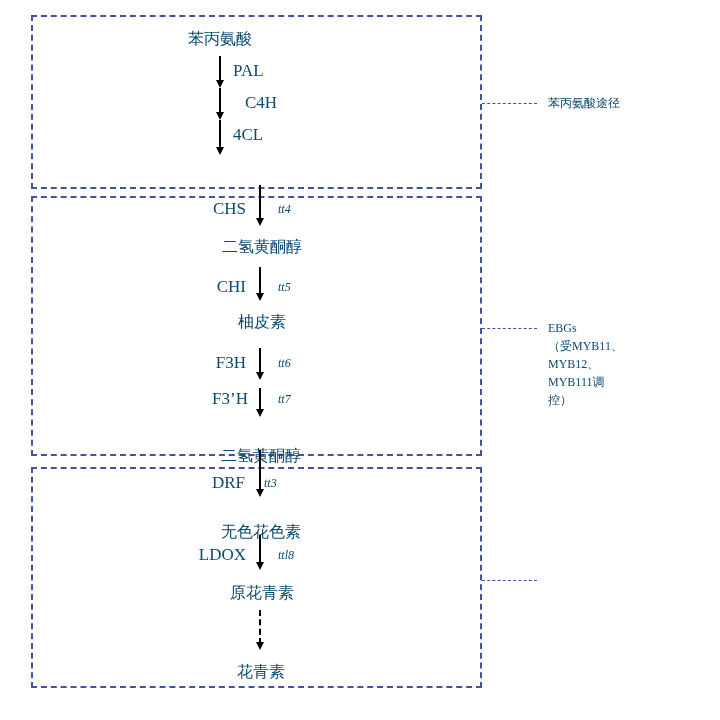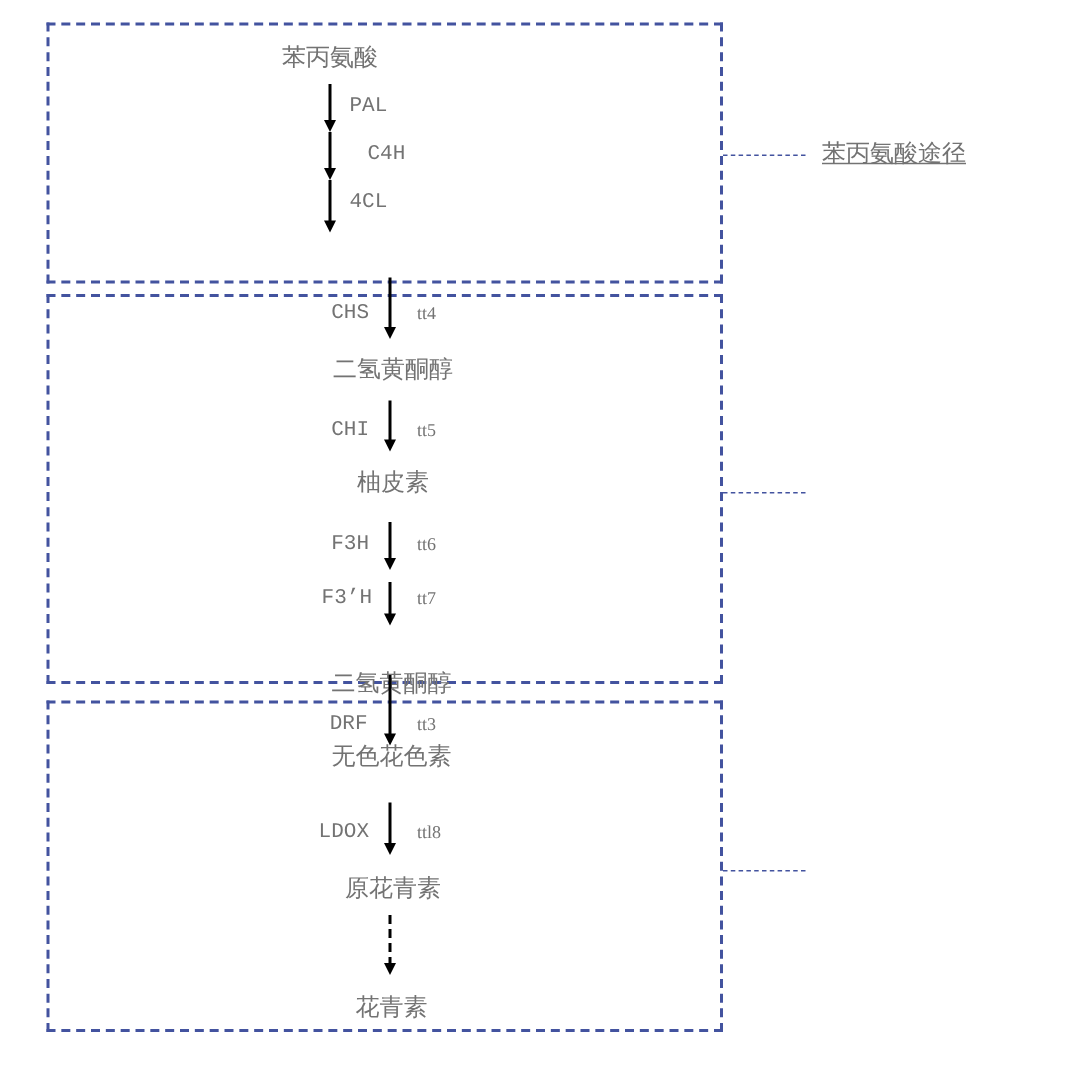--- a/index.html
+++ b/index.html
@@ -1,47 +1,47 @@
 <!DOCTYPE html>
 <html><head>
 <meta charset="utf-8">
 <style>
   html,body{margin:0;padding:0;background:#fff;}
   .canvas{position:relative;width:688px;height:720px;background:#fff;overflow:hidden;
-          font-family:"Liberation Serif", serif;color:#737373;}
+          font-family:"Liberation Serif", serif;color:#0c4a6e;}
   .box{position:absolute;border:2px dashed #43539f;}
   .node{position:absolute;transform:translate(-50%,-50%);font-size:16px;white-space:nowrap;}
   .node.small{font-size:15px;}
-  .enz{position:absolute;font-size:14px;transform:translate(0,-50%);white-space:nowrap;font-family:Liberation Mono, monospace;}
+  .enz{position:absolute;font-size:17px;transform:translate(0,-50%);white-space:nowrap;}
   .enz.r{transform:translate(-100%,-50%);}
-  .tt{position:absolute;font-size:12px;transform:translate(0,-50%);white-space:nowrap;}
+  .tt{position:absolute;font-size:12px;font-style:italic;transform:translate(0,-50%);white-space:nowrap;}
   .varrow{position:absolute;width:12px;transform:translateX(-50%);}
   .varrow .shaft{position:absolute;left:50%;margin-left:-1px;top:0;bottom:6px;width:2px;background:#000;}
   .varrow.dashed .shaft{background:none;width:0;border-left:2px dashed #000;}
   .varrow .head{position:absolute;left:50%;bottom:0;transform:translateX(-50%);width:0;height:0;
                 border-left:4px solid transparent;border-right:4px solid transparent;border-top:8px solid #000;}
   .conn{position:absolute;border-top:1.5px dashed #43539f;height:0;}
-  .annot{position:absolute;font-size:16px;text-decoration:underline;}
+  .annot{position:absolute;font-size:12px;}
   .annot.single{transform:translate(0,-50%);white-space:nowrap;}
   .multiline{white-space:pre-line;line-height:18px;width:130px;}
 </style>
 </head>
 <body>
 
 <div class="canvas">
 
   <div class="box" style="left:31px;top:15px;width:447px;height:170px"></div>
   <div class="box" style="left:31px;top:196px;width:447px;height:256px"></div>
   <div class="box" style="left:31px;top:467px;width:447px;height:217px"></div>
 
   <div class="node" style="left:220px;top:39px">苯丙氨酸</div>
   <div class="node" style="left:262px;top:247px">二氢黄酮醇</div>
   <div class="node" style="left:262px;top:322px">柚皮素</div>
   <div class="node" style="left:261px;top:456px">二氢黄酮醇</div>
-  <div class="node" style="left:261px;top:505px">无色花色素</div>
+  <div class="node" style="left:261px;top:532px">无色花色素</div>
   <div class="node" style="left:262px;top:593px">原花青素</div>
   <div class="node" style="left:261px;top:672px">花青素</div>
 
   <div class="varrow" style="left:220px;top:56px;height:32px">
       <div class="shaft"></div>
       <div class="head"></div>
     </div>
   <div class="varrow" style="left:220px;top:88px;height:32px">
       <div class="shaft"></div>
       <div class="head"></div>
@@ -86,22 +86,27 @@
   <div class="enz r" style="left:246px;top:287px">CHI</div>
   <div class="enz r" style="left:246px;top:363px">F3H</div>
   <div class="enz r" style="left:248px;top:399px">F3’H</div>
   <div class="enz r" style="left:245px;top:483px">DRF</div>
   <div class="enz r" style="left:246px;top:555px">LDOX</div>
 
   <div class="tt" style="left:278px;top:209px">tt4</div>
   <div class="tt" style="left:278px;top:287px">tt5</div>
   <div class="tt" style="left:278px;top:363px">tt6</div>
   <div class="tt" style="left:278px;top:399px">tt7</div>
-  <div class="tt" style="left:278px;top:483px">tt3</div>
+  <div class="tt" style="left:264px;top:483px">tt3</div>
   <div class="tt" style="left:278px;top:555px">ttl8</div>
 
   <div class="conn" style="left:482px;top:103px;width:55px"></div>
   <div class="conn" style="left:482px;top:328px;width:55px"></div>
   <div class="conn" style="left:482px;top:580px;width:55px"></div>
 
   <div class="annot single" style="left:548px;top:103px">苯丙氨酸途径</div>
+  <div class="annot multiline" style="left:548px;top:319px">EBGs
+（受MYB11、
+MYB12、
+MYB111调
+控）</div>
 
 </div>
 
 </body></html>

